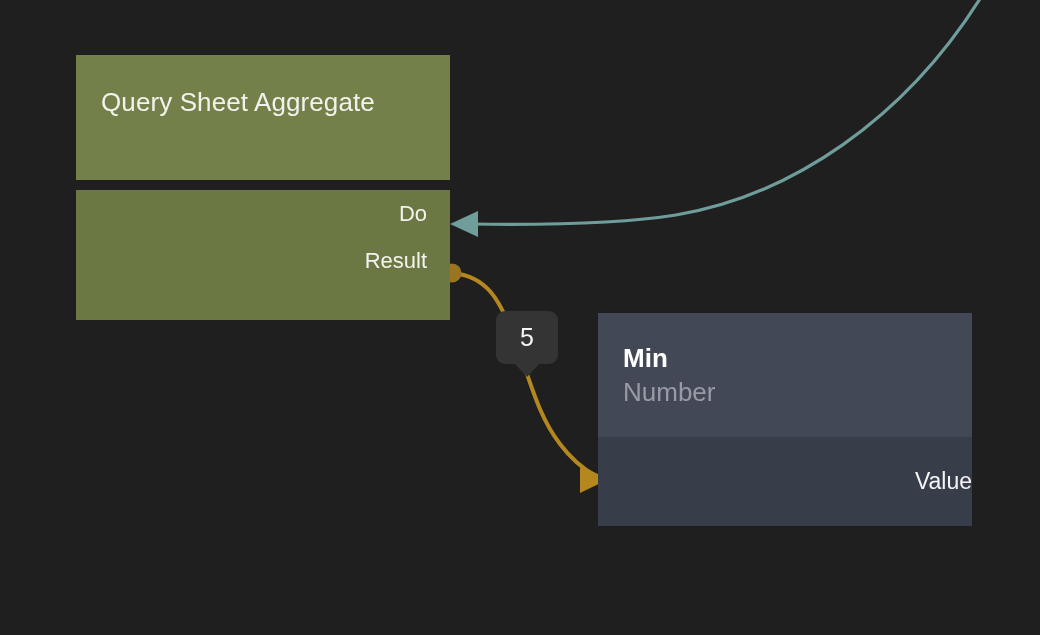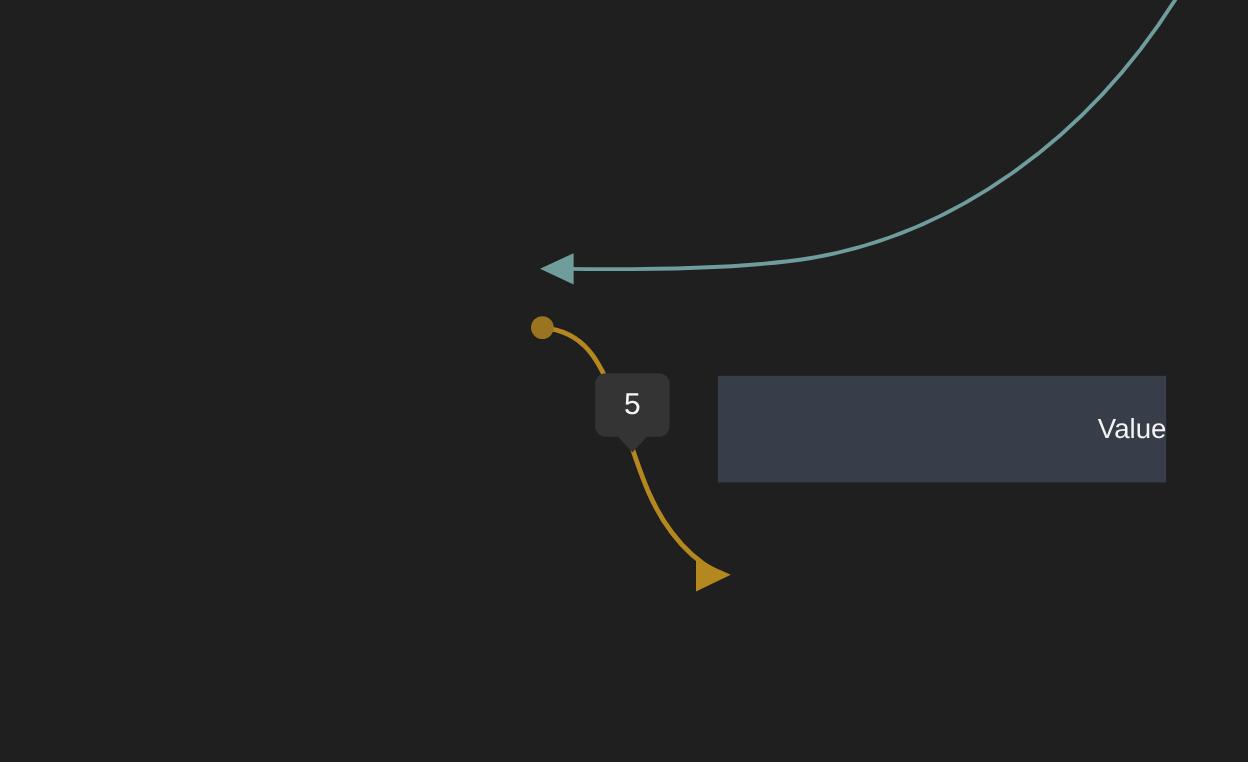--- a/index.html
+++ b/index.html
@@ -168,22 +168,39 @@
       <polygon points="450,224 478,211 478,237" fill="#6e9d9b"></polygon>
     </g>
 
     <g>
       <path d="M 452 273 C 487 276 500 300 514 337 C 530 379 537 414 560 444 C 572 460 585 470 596 476" fill="none" stroke="#b5881f" stroke-width="4" stroke-linecap="round"></path>
       <circle cx="452" cy="273" r="9.5" fill="#9a7420"></circle>
       <polygon points="609,479 580,466 580,493" fill="#b5881f"></polygon>
     </g>
   </svg>
 
+  <div class="node" id="node-query-sheet-aggregate">
+    <div class="node-header">
+      <h2 class="node-title">Query Sheet Aggregate</h2>
+    </div>
+    <div class="node-body">
+      <div class="port-row" id="port-row-do">
+        <span class="port-label">Do</span>
+      </div>
+      <div class="port-row" id="port-row-result">
+        <span class="port-label">Result</span>
+      </div>
+    </div>
+  </div>
 
   <div class="node" id="node-min">
+    <div class="node-header">
+      <h2 class="node-title">Min</h2>
+      <p class="node-subtitle">Number</p>
+    </div>
     <div class="node-body">
       <div class="port-row" id="port-row-value">
         <span class="port-label">Value</span>
       </div>
     </div>
   </div>
 
   <div id="wire-value-tooltip">
     <span class="tooltip-value">5</span>
     <span class="tooltip-tail"></span>

